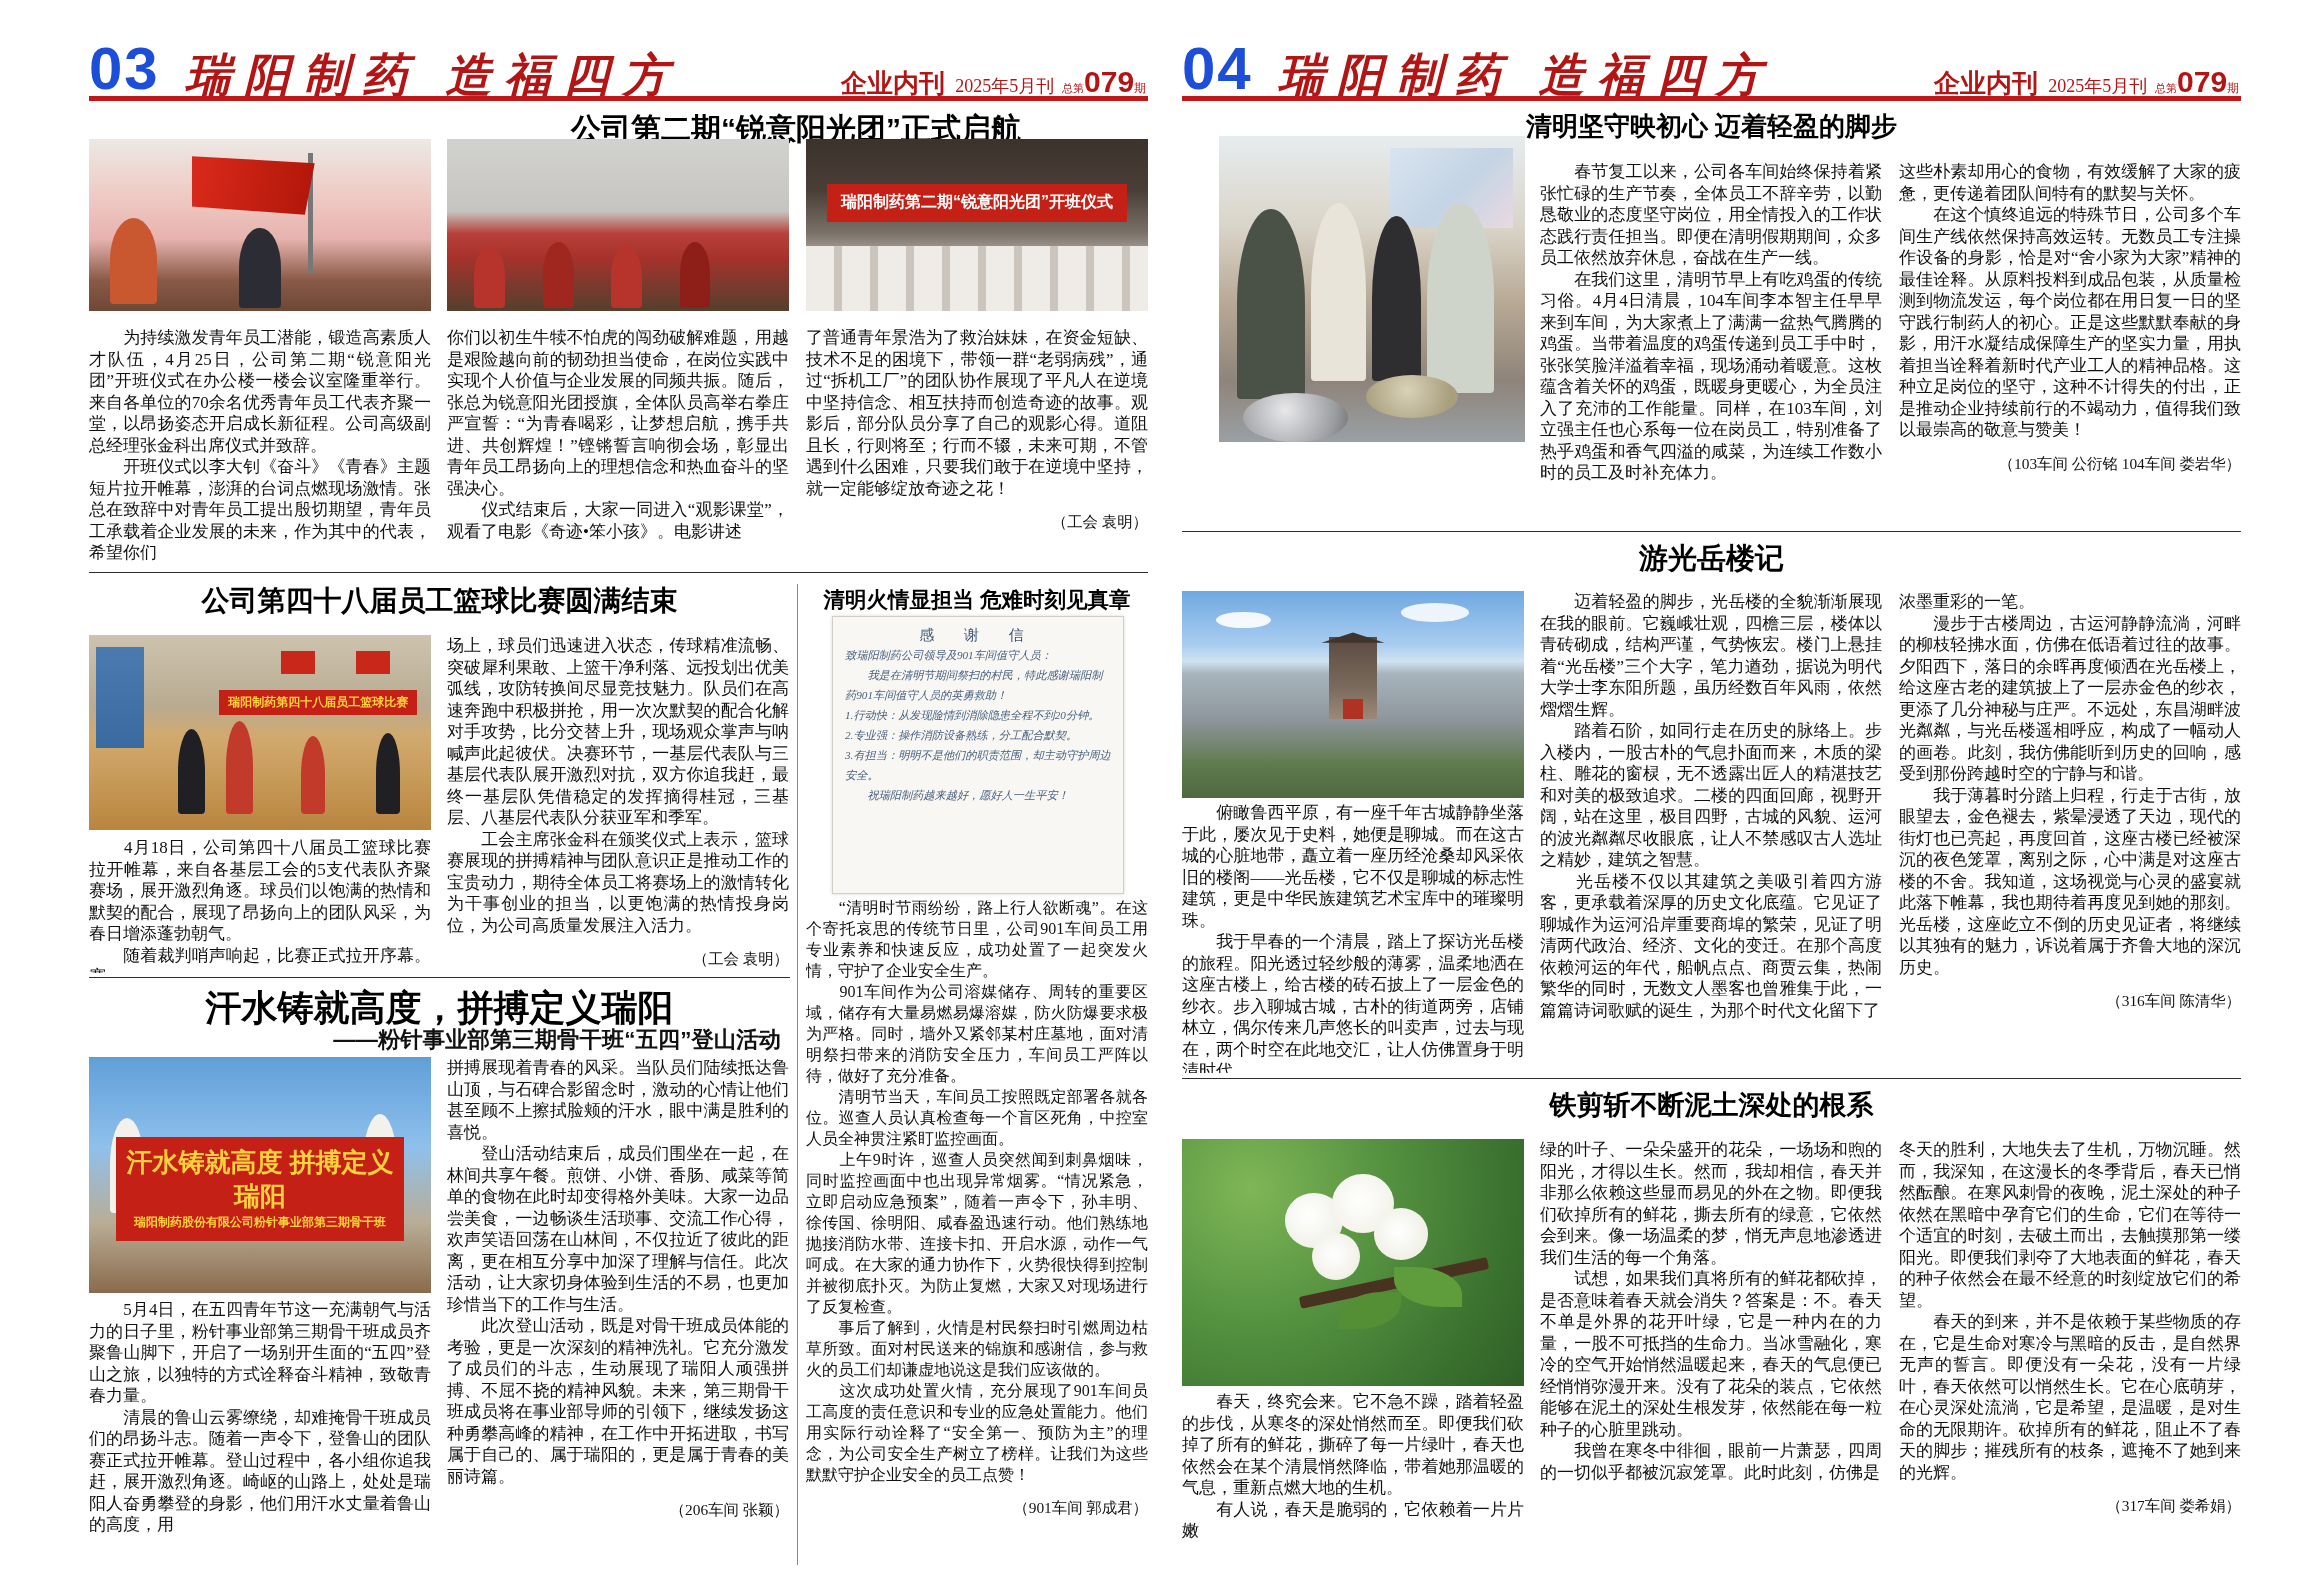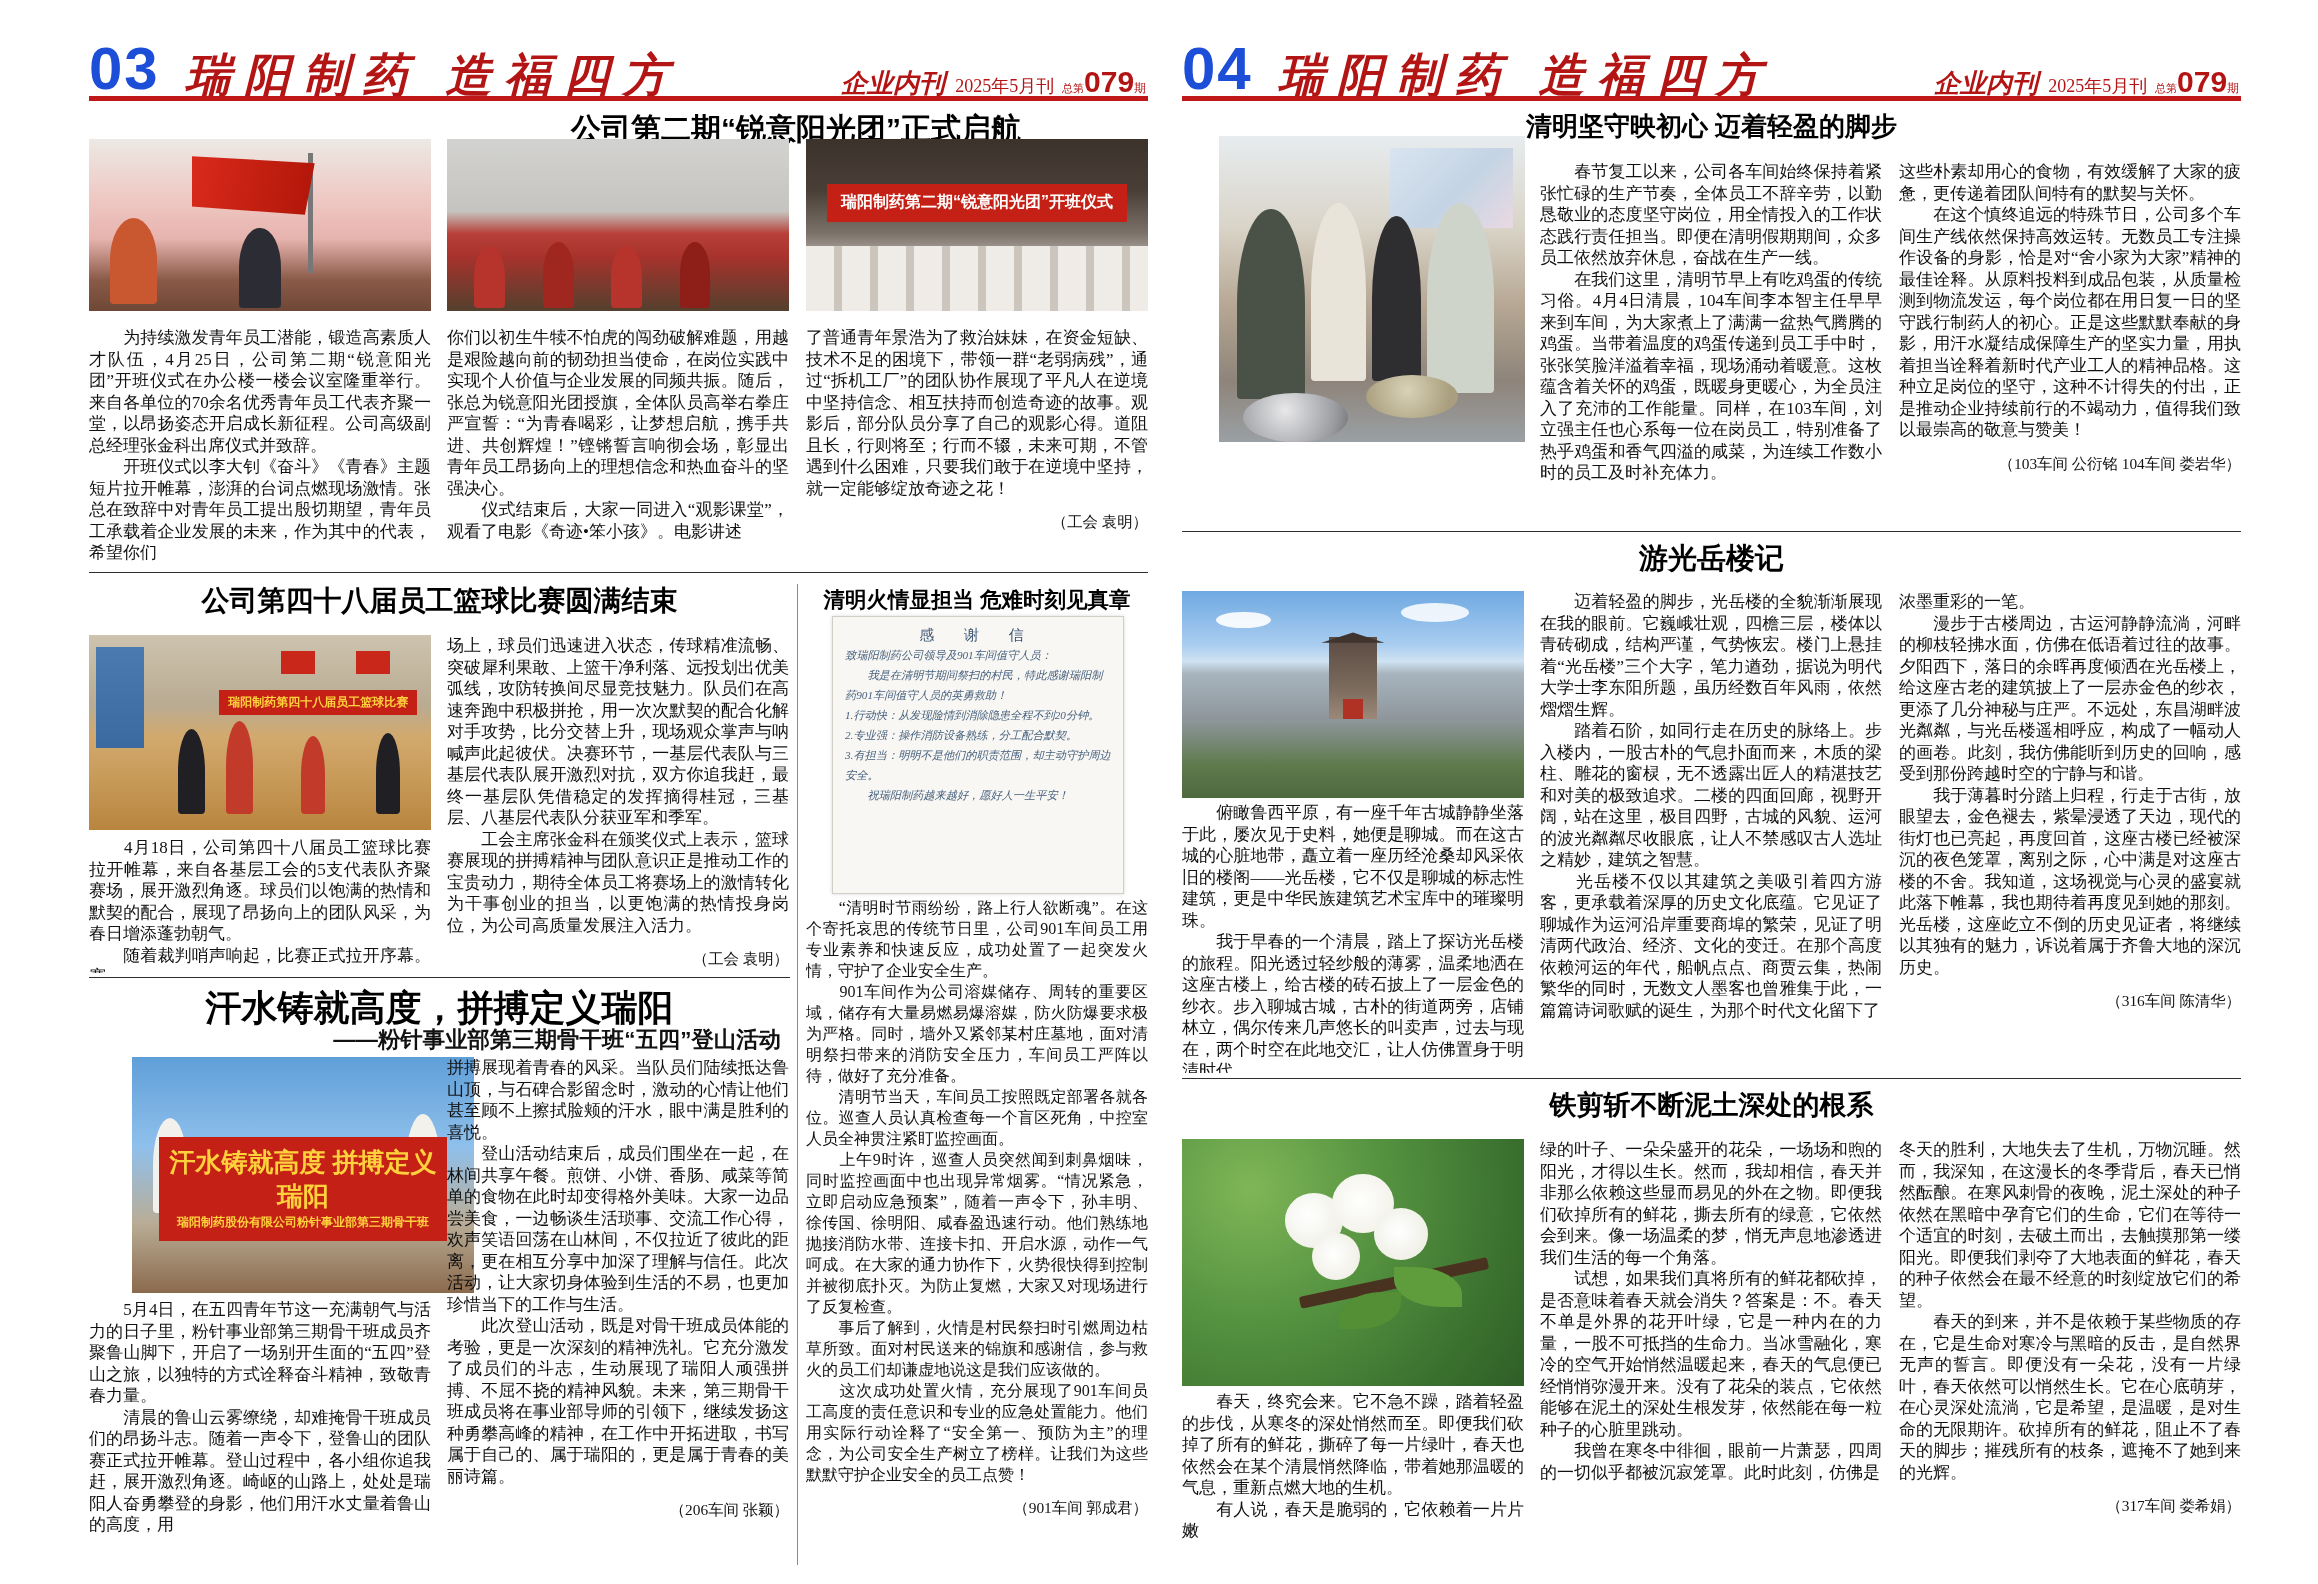--- a/index.html
+++ b/index.html
@@ -5,21 +5,21 @@
   html,body{margin:0;padding:0;}
   body{width:2319px;height:1584px;background:#ffffff;position:relative;
        font-family:"Liberation Serif","DejaVu Serif",serif;color:#111;}
   .page{position:absolute;top:0;width:1059px;height:1584px;}
   #page03{left:89px;} #page04{left:1182px;}
 
   
   .pageno{position:absolute;top:34px;left:0;font:bold 60px "Liberation Sans","DejaVu Sans",sans-serif;color:#1d4ed8;letter-spacing:1.9px;}
   .brand{position:absolute;top:45px;left:96px;font-weight:bold;font-style:italic;font-size:46px;color:#b31515;letter-spacing:13px;white-space:nowrap;}
   .issue{position:absolute;top:65px;right:1.9px;white-space:nowrap;color:#b31515;}
-  .issue .lbl{font-weight:bold;font-style:italic;font-size:26px;}
+  .issue .lbl{font-weight:bold;font-size:26px;}
   .issue .mon{font-size:18px;margin-left:8.4px;}
   .issue .tp{font-size:11px;margin-left:6px;}
   .issue .num{font:bold 30px "Liberation Sans",sans-serif;}
   .issue .unit{font-size:12px;}
   .redrule{position:absolute;top:96px;left:0;width:1059px;height:4.7px;background:#c01818;}
 
   
   .atitle{position:absolute;font-family:"Liberation Sans","DejaVu Sans",sans-serif;font-weight:bold;color:#000;text-align:center;white-space:nowrap;}
   .subtitle{position:absolute;font-family:"Liberation Sans","DejaVu Sans",sans-serif;font-weight:bold;text-align:right;white-space:nowrap;}
   .colbox{position:absolute;width:342px;overflow:hidden;font-size:17px;line-height:21.5px;text-align:justify;}
@@ -114,21 +114,21 @@
     <div>
         <p class="para">场上，球员们迅速进入状态，传球精准流畅、突破犀利果敢、上篮干净利落、远投划出优美弧线，攻防转换间尽显竞技魅力。队员们在高速奔跑中积极拼抢，用一次次默契的配合化解对手攻势，比分交替上升，现场观众掌声与呐喊声此起彼伏。决赛环节，一基层代表队与三基层代表队展开激烈对抗，双方你追我赶，最终一基层队凭借稳定的发挥摘得桂冠，三基层、八基层代表队分获亚军和季军。</p>
         <p class="para">　　工会主席张金科在颁奖仪式上表示，篮球赛展现的拼搏精神与团队意识正是推动工作的宝贵动力，期待全体员工将赛场上的激情转化为干事创业的担当，以更饱满的热情投身岗位，为公司高质量发展注入活力。</p>
       </div>
     <div class="byline">（工会 袁明）</div>
   </div>
   <div class="hdiv" style="left:0;top:977px;width:701px;"></div>
 
   <div class="atitle" style="left:0;top:984px;width:701px;font-size:36px;">汗水铸就高度，拼搏定义瑞阳</div>
   <div class="subtitle" style="left:0;top:1024px;width:692px;font-size:22.4px;">——粉针事业部第三期骨干班“五四”登山活动</div>
-  <div class="photo" style="left:0;top:1057px;width:342px;height:236px;background:linear-gradient(180deg,#5f9fd8 0%,#8fc0ec 38%,#b9ad97 70%,#8a6a4c 100%);margin-left:43px;">
+  <div class="photo" style="left:0;top:1057px;width:342px;height:236px;background:linear-gradient(180deg,#5f9fd8 0%,#8fc0ec 38%,#b9ad97 70%,#8a6a4c 100%);">
     <div class="sil" style="left:6%;top:26%;width:10%;height:40%;background:#f2f1ec;"></div>
     <div class="sil" style="left:80%;top:24%;width:10%;height:42%;background:#f2f1ec;"></div>
     <div class="banner" style="left:8%;top:34%;width:84%;height:44%;">
       <div style="font-size:26px;line-height:1.3;">汗水铸就高度 拼搏定义瑞阳</div>
       <div style="font-size:12px;line-height:1.6;">瑞阳制药股份有限公司粉针事业部第三期骨干班</div>
     </div>
   </div>
   <div class="colbox" style="left:0;top:1299px;height:269px;">
       <p class="para">　　5月4日，在五四青年节这一充满朝气与活力的日子里，粉针事业部第三期骨干班成员齐聚鲁山脚下，开启了一场别开生面的“五四”登山之旅，以独特的方式诠释奋斗精神，致敬青春力量。</p>
       <p class="para">　　清晨的鲁山云雾缭绕，却难掩骨干班成员们的昂扬斗志。随着一声令下，登鲁山的团队赛正式拉开帷幕。登山过程中，各小组你追我赶，展开激烈角逐。崎岖的山路上，处处是瑞阳人奋勇攀登的身影，他们用汗水丈量着鲁山的高度，用</p>

